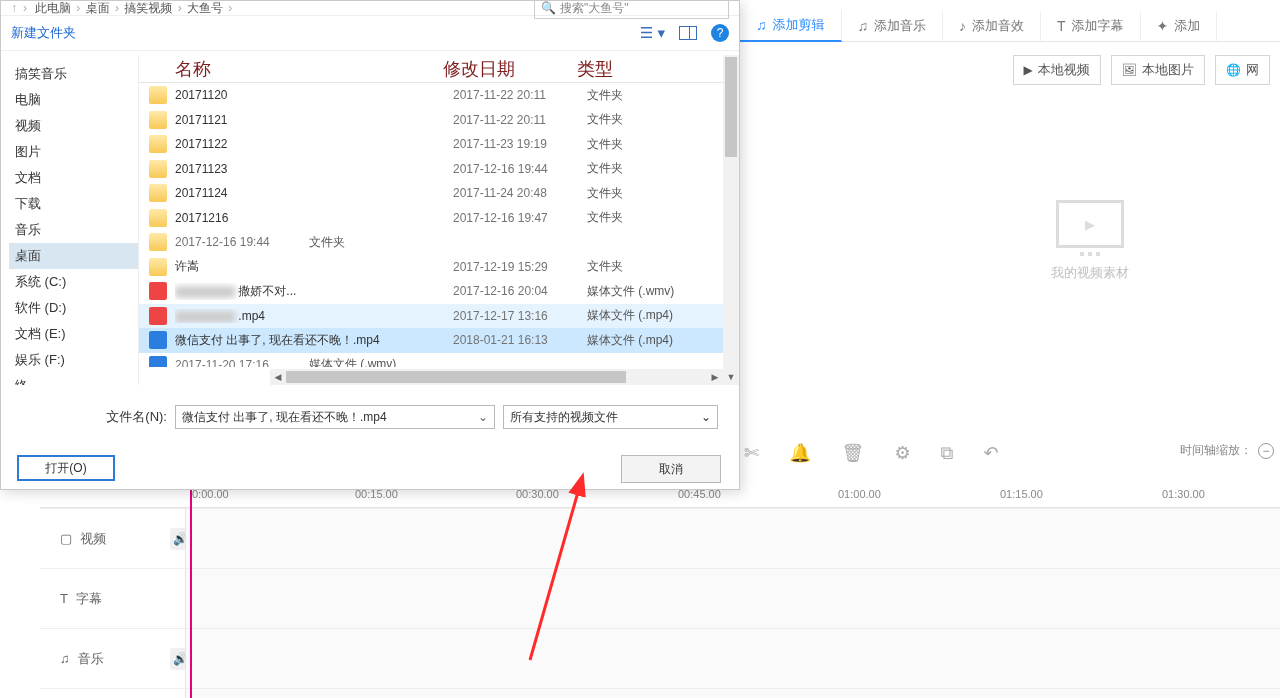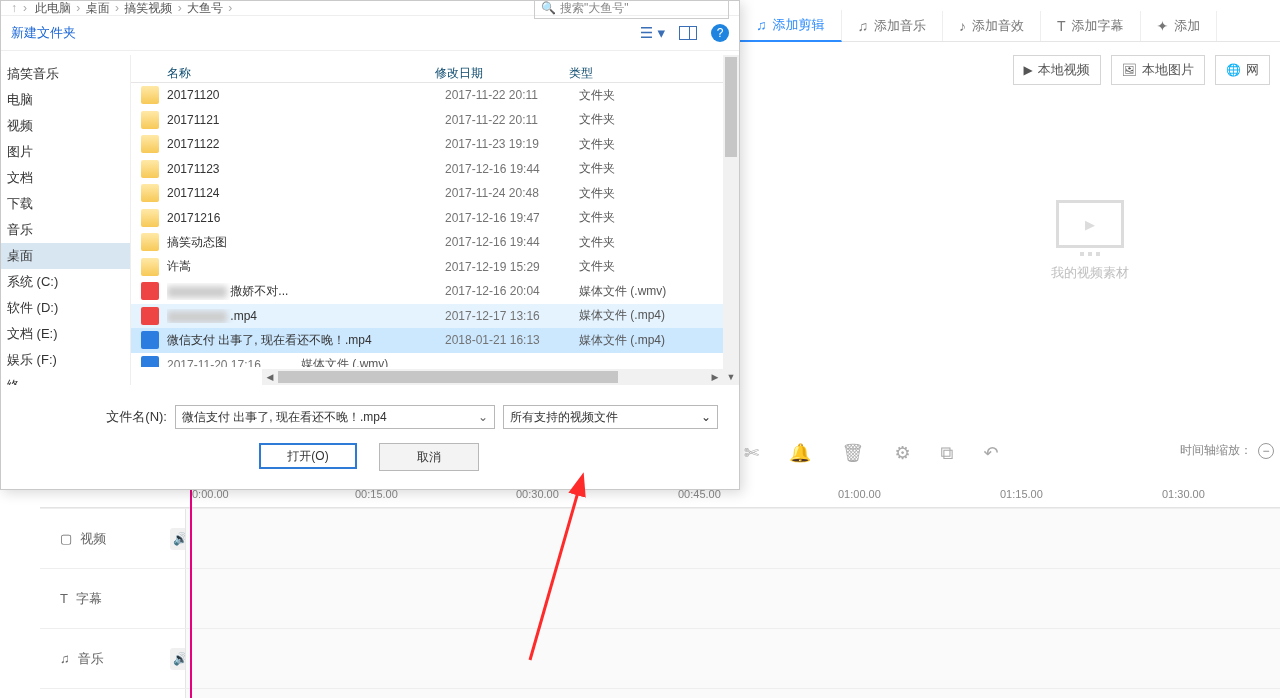--- a/index.html
+++ b/index.html
@@ -48,27 +48,27 @@
     .dlg-addr .search .ic{margin-right:4px;}
 
     .dlg-toolbar{height:36px; padding:4px 10px; display:flex; align-items:center; border-top:1px solid #eee; border-bottom:1px solid #eee;}
     .dlg-toolbar .newf{color:#1a66d6; cursor:pointer;}
     .dlg-toolbar .right{margin-left:auto; display:flex; align-items:center; gap:14px; color:#3a6fb7;}
     .view-btn{display:flex;align-items:center;gap:3px; font-size:15px;}
     .pane-btn{width:18px;height:14px;border:1px solid #3a6fb7;position:relative;}
     .pane-btn::after{content:"";position:absolute;left:55%;top:0;bottom:0;width:1px;background:#3a6fb7;}
     .help{width:18px;height:18px;border-radius:50%;background:#1e84e0;color:#fff;display:flex;align-items:center;justify-content:center;font-size:12px;}
 
-    .dlg-body{position:absolute; top:54px; left:0; right:0; bottom:104px; display:flex;}
+    .dlg-body{position:absolute; top:54px; left:0; right:0; bottom:104px; display:flex;padding-left:8px;}
     .tree{width:130px; border-right:1px solid #eee; overflow:hidden; padding-top:6px;}
     .tree-item{padding:4px 8px 4px 6px; color:#333; cursor:pointer; white-space:nowrap;}
     .tree-item.sel{background:#d8e6f2;}
 
     .list{flex:1; position:relative;}
-    .list-head{height:28px; display:flex; align-items:flex-end; border-bottom:1px solid #e5e5e5; color:#0c4a6e; font-size:12px; padding-left: 36px;}
+    .list-head{height:28px; display:flex; align-items:center; border-bottom:1px solid #e5e5e5; color:#7f1d1d; font-size:18px; padding-left: 36px;}
     .col-name{width: 268px;}
     .col-date{width: 134px;}
     .col-type{flex:1;}
     .rows{position:absolute; top:28px; left:0; right:16px; bottom:18px; overflow:hidden;}
     .row{height:24.5px; display:flex; align-items:center; padding-left:10px; font-size:12px; color:#333;}
     .row.hover{background:#e5f3ff;}
     .row.sel{background:#cce8ff;}
     .row .ic{width:18px; height:18px; margin-right:8px; display:inline-flex; align-items:center; justify-content:center;}
     .folder-ic{background:linear-gradient(#ffe9a8,#f7c957); border-radius:2px;}
     .media-ic{background:#e44; border-radius:2px;}
@@ -86,21 +86,21 @@
     .hscroll .thumb{position:absolute; top:2px; bottom:2px; left:16px; width:340px; background:#c6c6c6;}
     .hscroll .arr{position:absolute;top:0;bottom:0;width:16px;display:flex;align-items:center;justify-content:center;color:#666;font-size:9px;}
     .hscroll .arr.lt{left:0;} .hscroll .arr.rt{right:0;}
 
     .dlg-foot{position:absolute; left:0; right:0; bottom:0; height:104px; padding: 20px 16px 0;}
     .fn-row{display:flex; align-items:center; gap:8px;}
     .fn-lbl{width:150px; text-align:right; color:#333;}
     .fn-input{flex:0 0 320px; height:24px; border:1px solid #b8b8b8; padding:0 6px; display:flex; align-items:center; justify-content:space-between; font-size:12px;}
     .fn-input .dd{color:#666;}
     .filter-sel{flex:0 0 215px; height:24px; border:1px solid #b8b8b8; padding:0 6px; display:flex; align-items:center; justify-content:space-between; font-size:12px; color:#333;text-align:right;}
-    .btn-row{display:flex; gap:22px; justify-content:center; margin-top:14px; padding-right: 2px;}
+    .btn-row{display:flex; gap:22px; justify-content:space-between; margin-top:26px; padding-right: 2px;}
     .btn{width:100px; height:28px; border:1px solid #b8b8b8; background:#f3f3f3; display:flex; align-items:center; justify-content:center; font-size:12px; cursor:pointer;}
     .btn.primary{border:2px solid #2d7bd6; background:#fff; width:98px; height:26px;}
 
     
     .arrow{position:absolute; pointer-events:none;}
     .arrow svg{overflow:visible;}
   </style>
 </head>
 <body>
 
@@ -281,21 +281,20 @@
             <span class="tp">文件夹</span>
           </div>
           <div class="row">
             <span class="ic folder-ic"></span>
             <span class="nm">20171216</span>
             <span class="dt">2017-12-16 19:47</span>
             <span class="tp">文件夹</span>
           </div>
           <div class="row">
             <span class="ic folder-ic"></span>
-            <span class="nm">搞笑动态图</span>
             <span class="dt">2017-12-16 19:44</span>
             <span class="tp">文件夹</span>
           </div>
           <div class="row">
             <span class="ic folder-ic"></span>
             <span class="nm">许嵩</span>
             <span class="dt">2017-12-19 15:29</span>
             <span class="tp">文件夹</span>
           </div>
           <div class="row">

